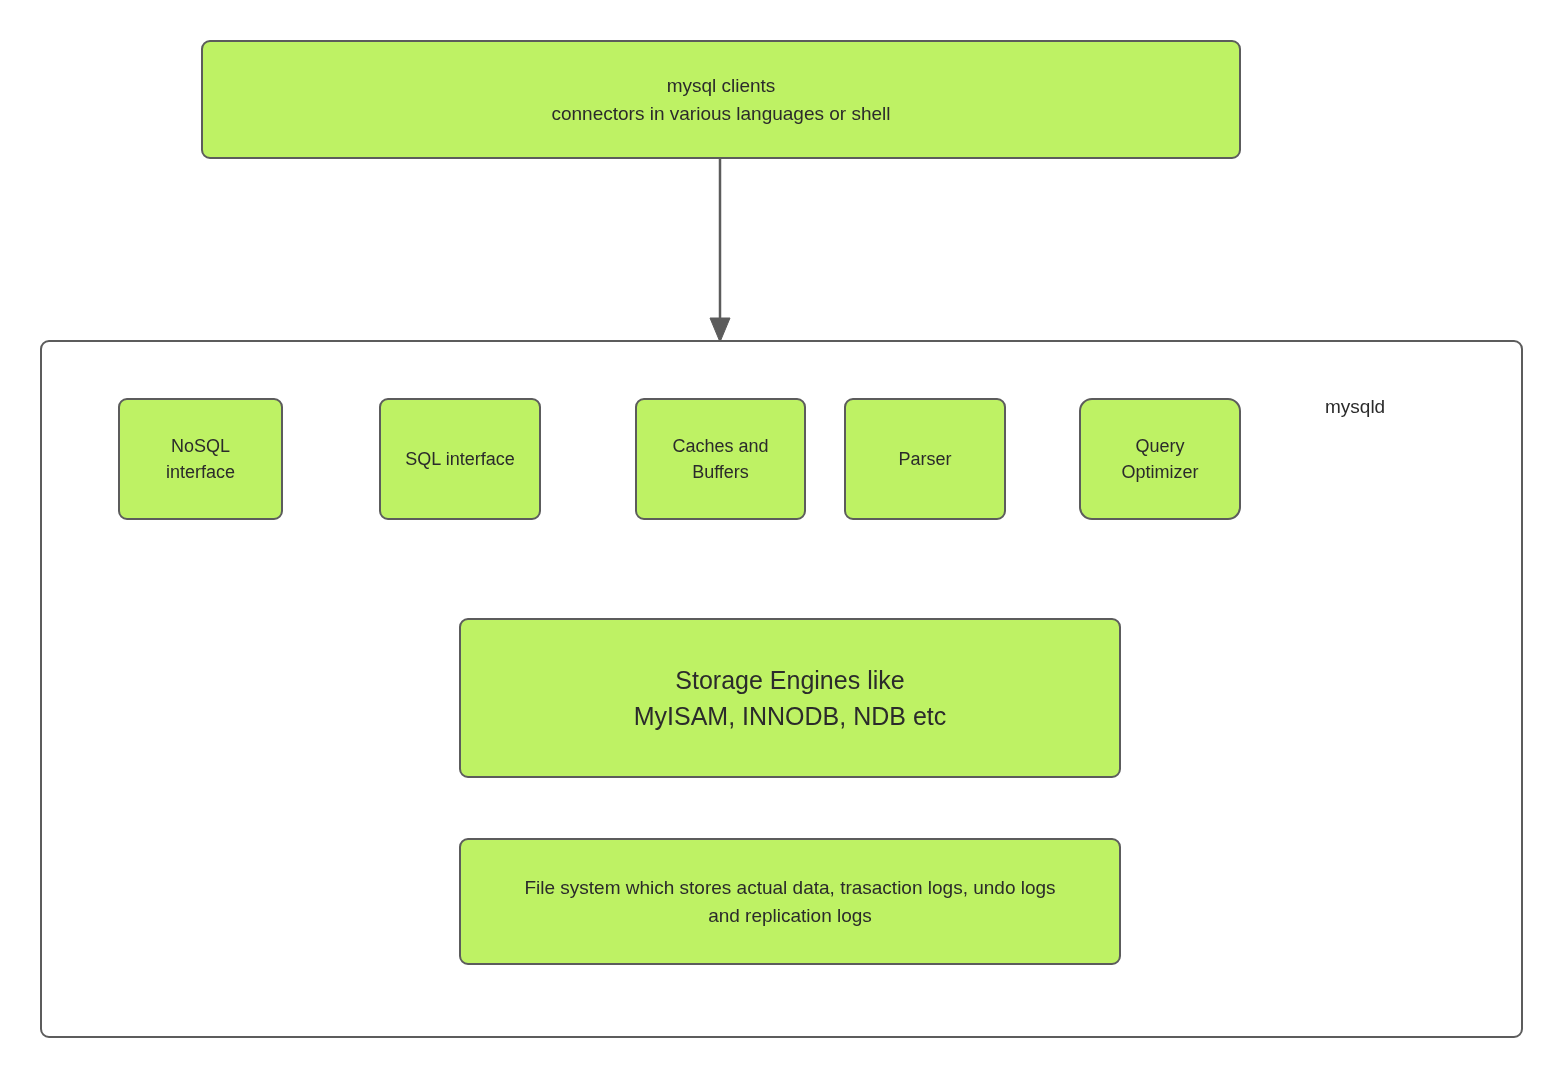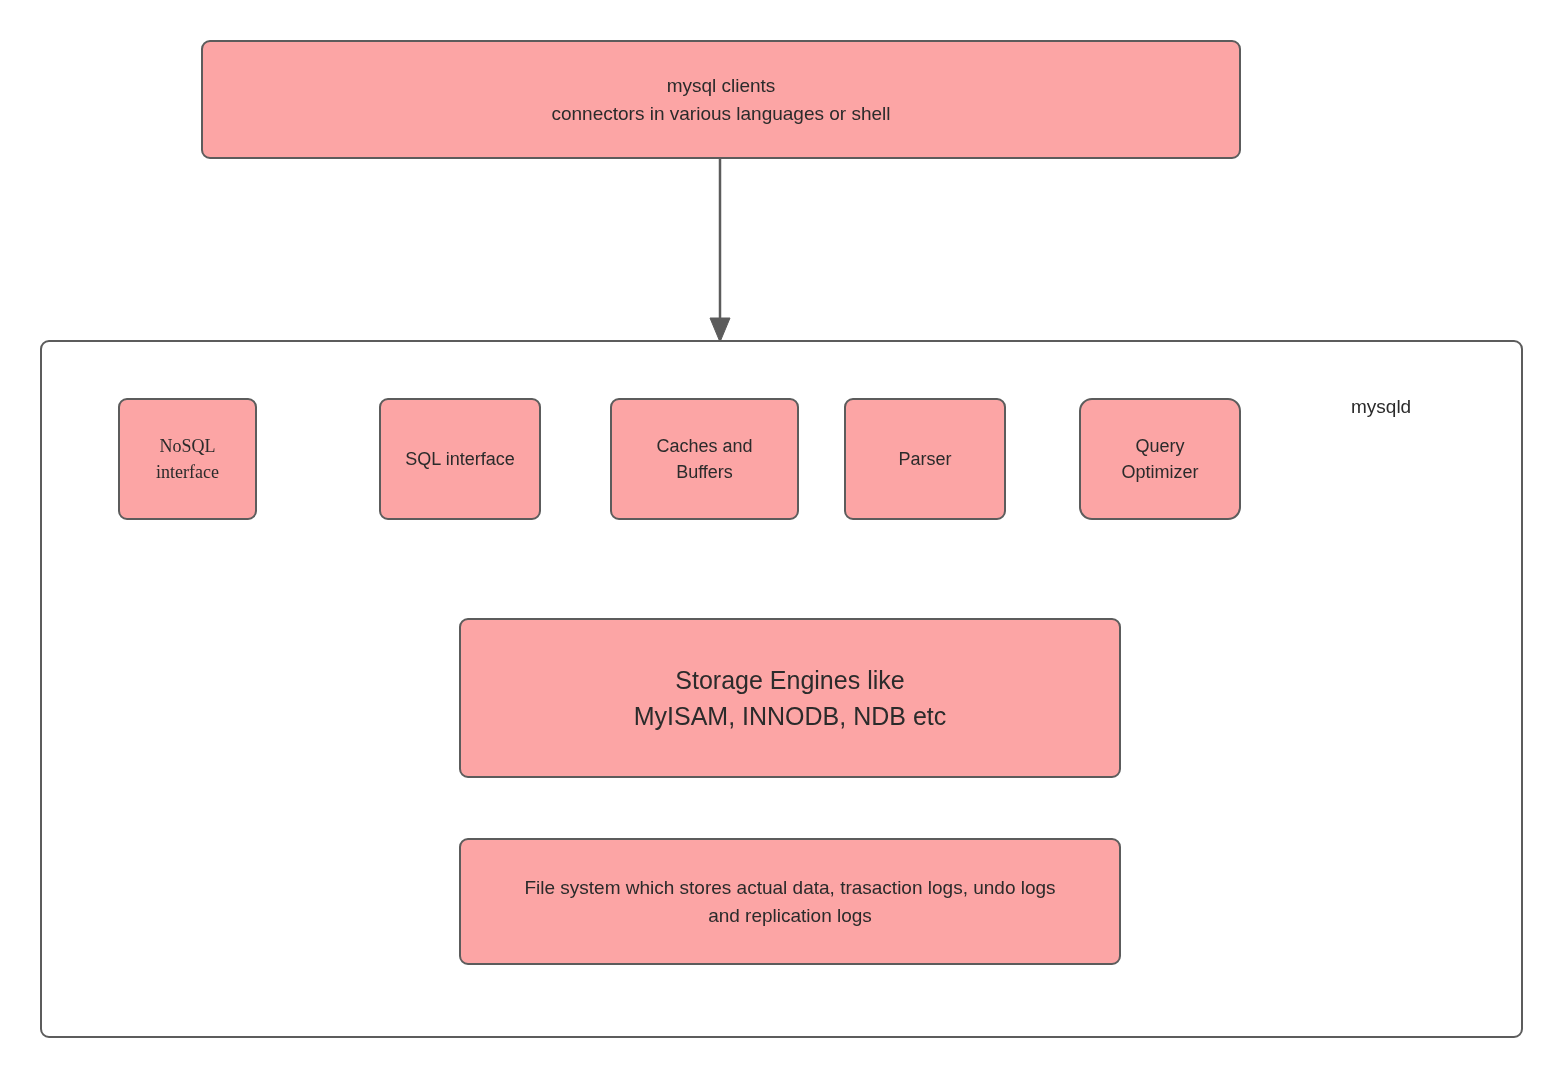--- a/index.html
+++ b/index.html
@@ -16,21 +16,21 @@
   #canvas {
     position: relative;
     width: 1560px;
     height: 1080px;
     background: #ffffff;
     overflow: hidden;
   }
   .node {
     position: absolute;
     box-sizing: border-box;
-    background: #fca5a5;
+    background: #bef264;
     border: 2px solid #5c5c5c;
     border-radius: 9px;
     display: flex;
     align-items: center;
     justify-content: center;
     text-align: center;
     line-height: 1.45;
     color: #2b2b2b;
   }
   .node-text {
@@ -60,32 +60,31 @@
     border: 2px solid #5c5c5c;
     border-radius: 9px;
   }
   #mysqld-label {
     position: absolute;
     left: 1325px;
     top: 396px;
     font-size: 19px;
     color: #2b2b2b;
     white-space: nowrap;
-    margin-left: 26px;
   }
 
   
   .component-box {
     top: 398px;
     height: 122px;
     font-size: 18px;
   }
-  .component-box.c0 { left: 118px; width: 139px; font-family: Liberation Serif, serif; }
+  .component-box.c0 { left: 118px; width: 165px; }
   .component-box.c1 { left: 379px; width: 162px; }
-  .component-box.c2 { left: 610px; width: 189px; }
+  .component-box.c2 { left: 635px; width: 171px; }
   .component-box.c3 { left: 844px; width: 162px; text-align: right; }
   .component-box.c4 { left: 1079px; width: 162px; border-radius: 13px; }
 
   
   #storage-node {
     left: 459px;
     top: 618px;
     width: 662px;
     height: 160px;
     font-size: 25px;

